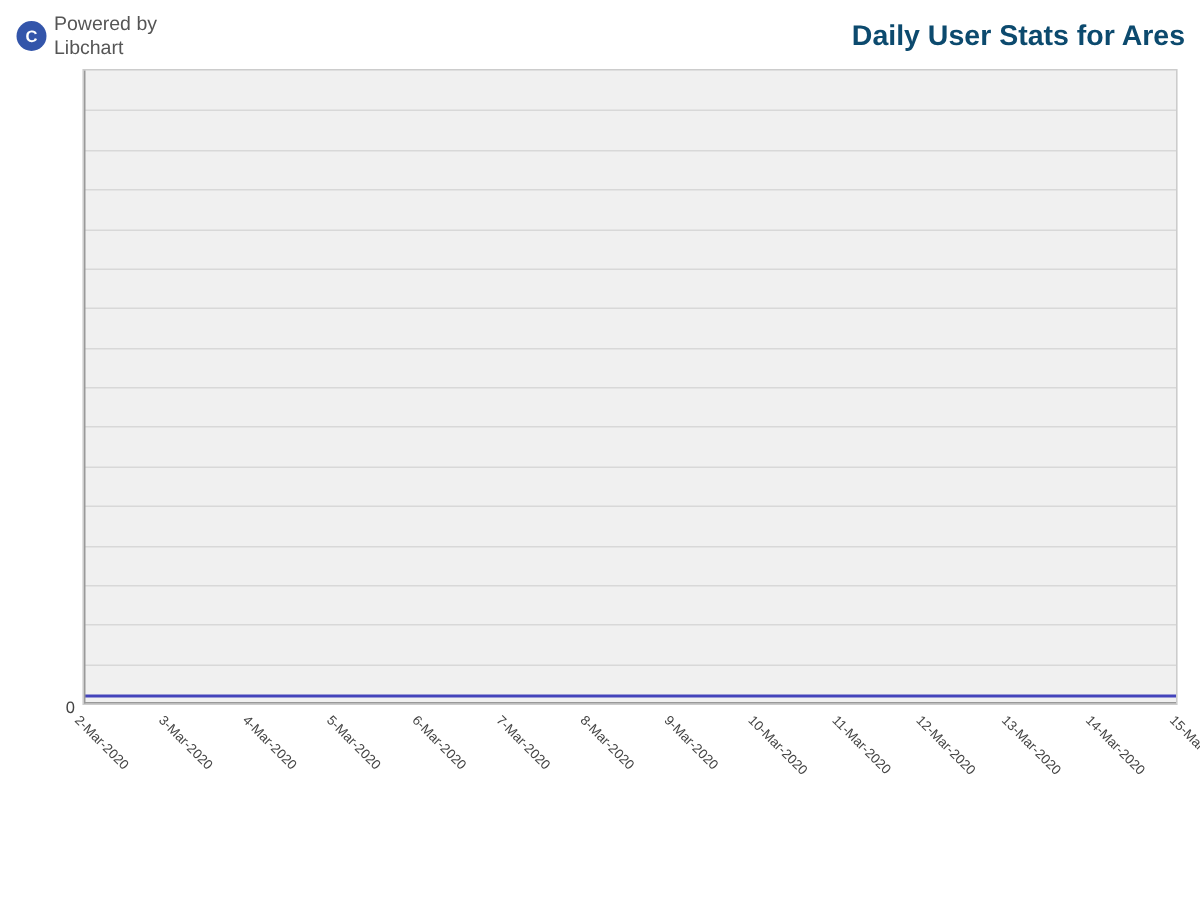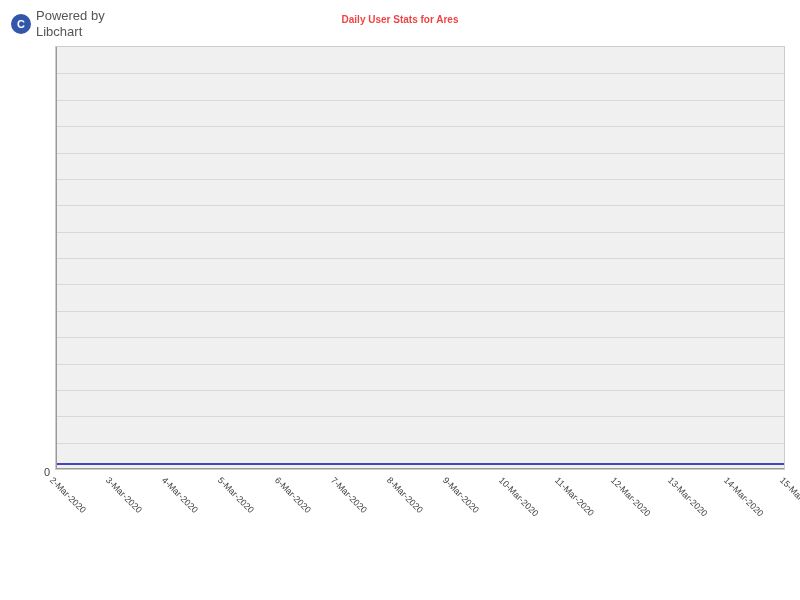--- a/index.html
+++ b/index.html
@@ -27,24 +27,24 @@
     .libchart-logo {
       width: 22px;
       height: 22px;
     }
     .powered-by-text {
       font-size: 13px;
       color: #555;
       line-height: 1.2;
     }
     .chart-title {
-      text-align: center;
-      font-size: 10px;
+      text-align: right;
+      font-size: 19px;
       font-weight: bold;
-      color: #ef4444;
+      color: #0c4a6e;
       margin-top: 4px;
       margin-bottom: 8px;
     }
     .chart-area {
       position: absolute;
       top: 46px;
       left: 55px;
       right: 15px;
       bottom: 130px;
       background: #f0f0f0;

